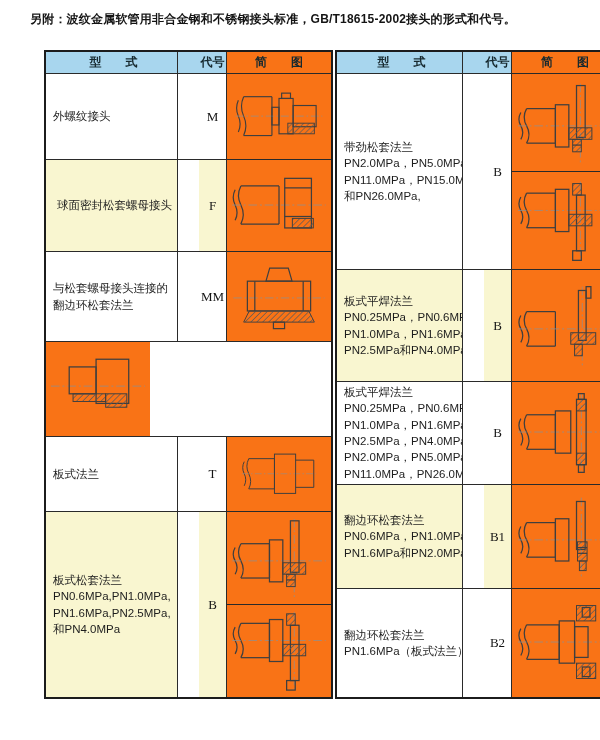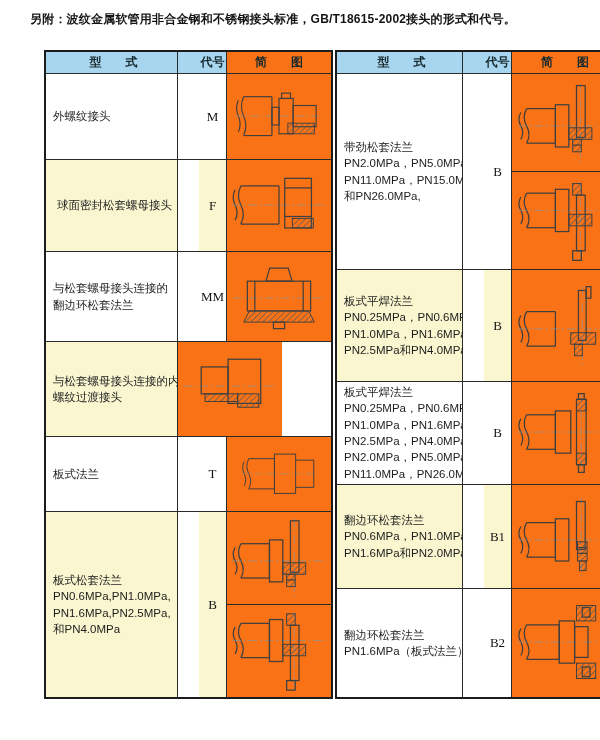--- a/index.html
+++ b/index.html
@@ -120,24 +120,20 @@
               <line class="ln" x1="24" y1="26" x2="24" y2="58"></line>
               <line class="ln" x1="76" y1="26" x2="76" y2="58"></line>
               <polygon class="ln" fill="none" points="40,12 60,12 64,26 36,26"></polygon>
               <polygon class="ht" fill="url(#hatch)" points="18,58 82,58 88,70 12,70"></polygon>
               <rect class="ln" x="44" y="70" width="12" height="7" fill="none"></rect>
             </svg>
           </div>
         </div>
       </div>
       <div class="row" style="height: 95px;">
-        <div class="cell type hl" style="width: 132px;">
-          <div class="line">与松套螺母接头连接的内</div>
-          <div class="line">螺纹过渡接头</div>
-        </div>
         <div class="cell diag" style="width: 104px;">
           <div class="single">
             <svg viewBox="0 0 100 86" width="96" height="84" preserveAspectRatio="xMidYMid meet">
               <line class="cl" x1="1" y1="40" x2="99" y2="40"></line>
               <rect class="ln" x="20" y="20" width="28" height="28" fill="none"></rect>
               <rect class="ln" x="48" y="12" width="34" height="46" fill="none"></rect>
               <rect class="ht" x="24" y="48" width="34" height="8" fill="url(#hatch)"></rect>
               <rect class="ht" x="58" y="48" width="22" height="14" fill="url(#hatch)"></rect>
             </svg>
           </div>

